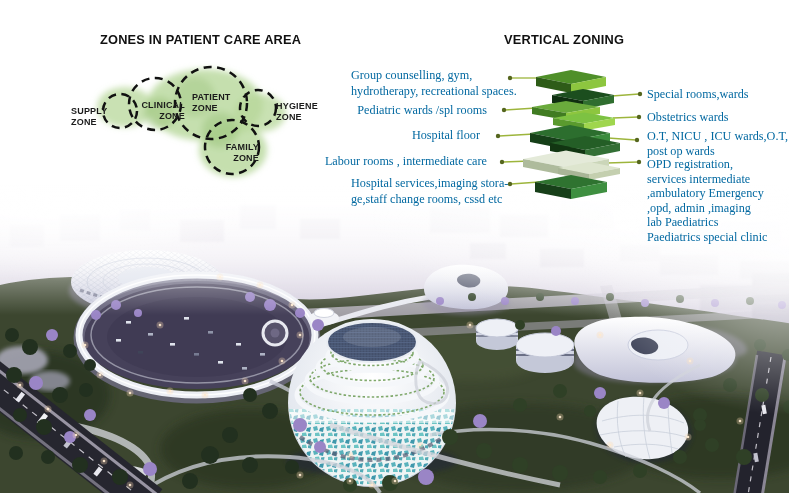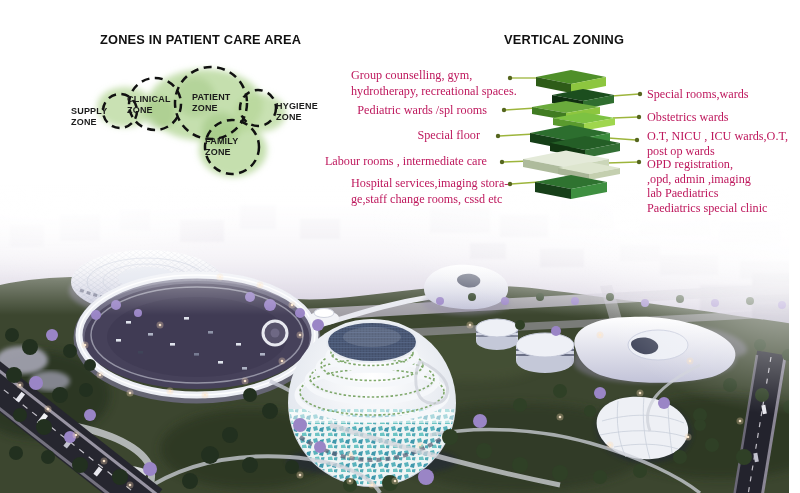--- a/index.html
+++ b/index.html
@@ -1,22 +1,22 @@
 <!DOCTYPE html>
 <html><head>
 <meta charset="utf-8">
 <style>
   html,body{margin:0;padding:0;background:#ffffff;}
   .page{position:relative;width:789px;height:493px;background:#ffffff;overflow:hidden;
         font-family:"Liberation Sans",sans-serif;}
   .layer{position:absolute;}
   .title{position:absolute;font-weight:bold;font-size:12.8px;color:#111111;letter-spacing:.2px;white-space:nowrap;}
   .zone-label{position:absolute;font-size:9px;font-weight:bold;color:#1b1b1b;line-height:10.5px;letter-spacing:.2px;white-space:nowrap;}
-  .zone-label.center{text-align:left;}
-  .serif-label{position:absolute;font-family:"Liberation Serif",serif;font-size:12.2px;color:#be185d;
+  .zone-label.center{text-align:right;margin-top:6px;}
+  .serif-label{position:absolute;font-family:"Liberation Serif",serif;font-size:12.2px;color:#0369a1;
                line-height:15.5px;white-space:nowrap;}
   .serif-label.ra{text-align:center;}
   .serif-label.rcol{line-height:14.6px;}
 </style>
 </head>
 <body>
 
 <div class="page">
 
   <svg class="layer" style="left:0;top:185px" width="800" height="308" viewBox="0 0 800 308">
@@ -516,21 +516,21 @@
   </svg>
 
   <div class="serif-label" style="left:351px;top:68px">
     <div>Group counselling, gym,</div>
     <div>hydrotherapy, recreational spaces.</div>
   </div>
   <div class="serif-label ra" style="right:302px;top:103px">
     <div>Pediatric wards /spl rooms</div>
   </div>
   <div class="serif-label ra" style="right:309px;top:128px">
-    <div>Special floor</div>
+    <div>Hospital floor</div>
   </div>
   <div class="serif-label ra" style="right:302px;top:154px">
     <div>Labour rooms , intermediate care</div>
   </div>
   <div class="serif-label" style="left:351px;top:176px">
     <div>Hospital services,imaging stora-</div>
     <div>ge,staff change rooms, cssd etc</div>
   </div>
 
   <div class="serif-label rcol" style="left:647px;top:87px">
@@ -538,18 +538,20 @@
   </div>
   <div class="serif-label rcol" style="left:647px;top:110px">
     <div>Obstetrics wards</div>
   </div>
   <div class="serif-label rcol" style="left:647px;top:129px">
     <div>O.T, NICU , ICU wards,O.T,</div>
     <div>post op wards</div>
   </div>
   <div class="serif-label rcol" style="left:647px;top:157px">
     <div>OPD registration,</div>
+    <div>services intermediate</div>
+    <div>,ambulatory Emergency</div>
     <div>,opd, admin ,imaging</div>
     <div>lab Paediatrics</div>
     <div>Paediatrics special clinic</div>
   </div>
 
 </div>
 
 </body></html>

